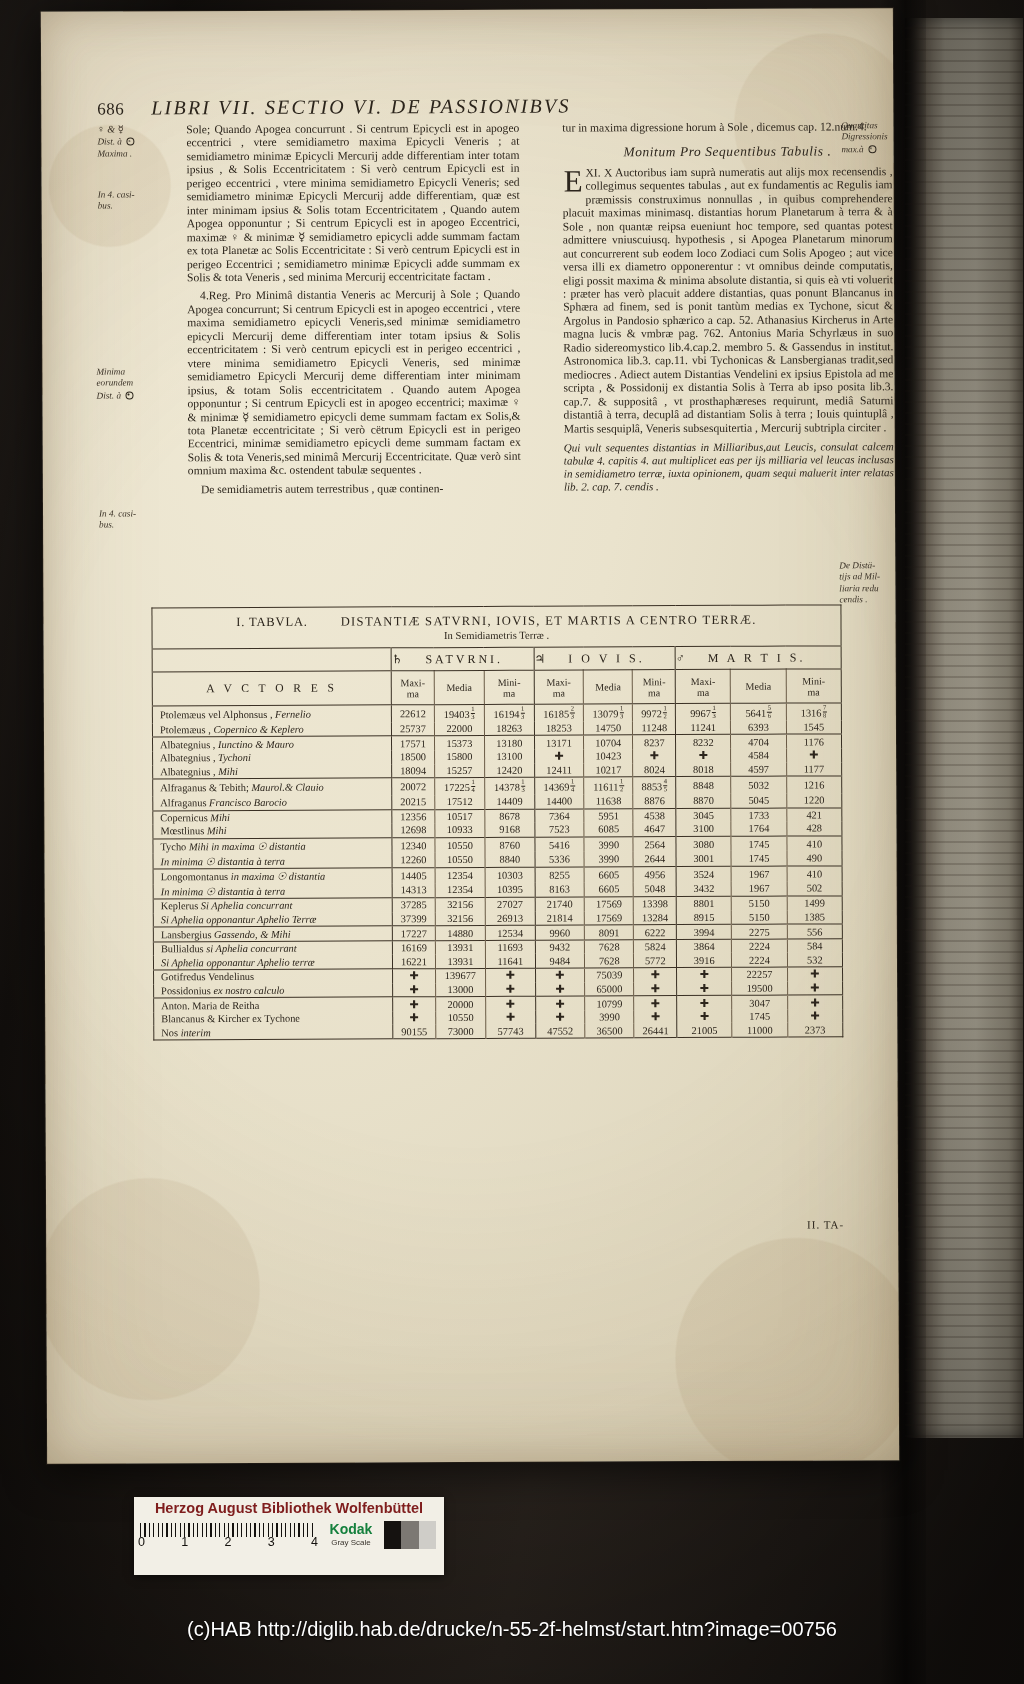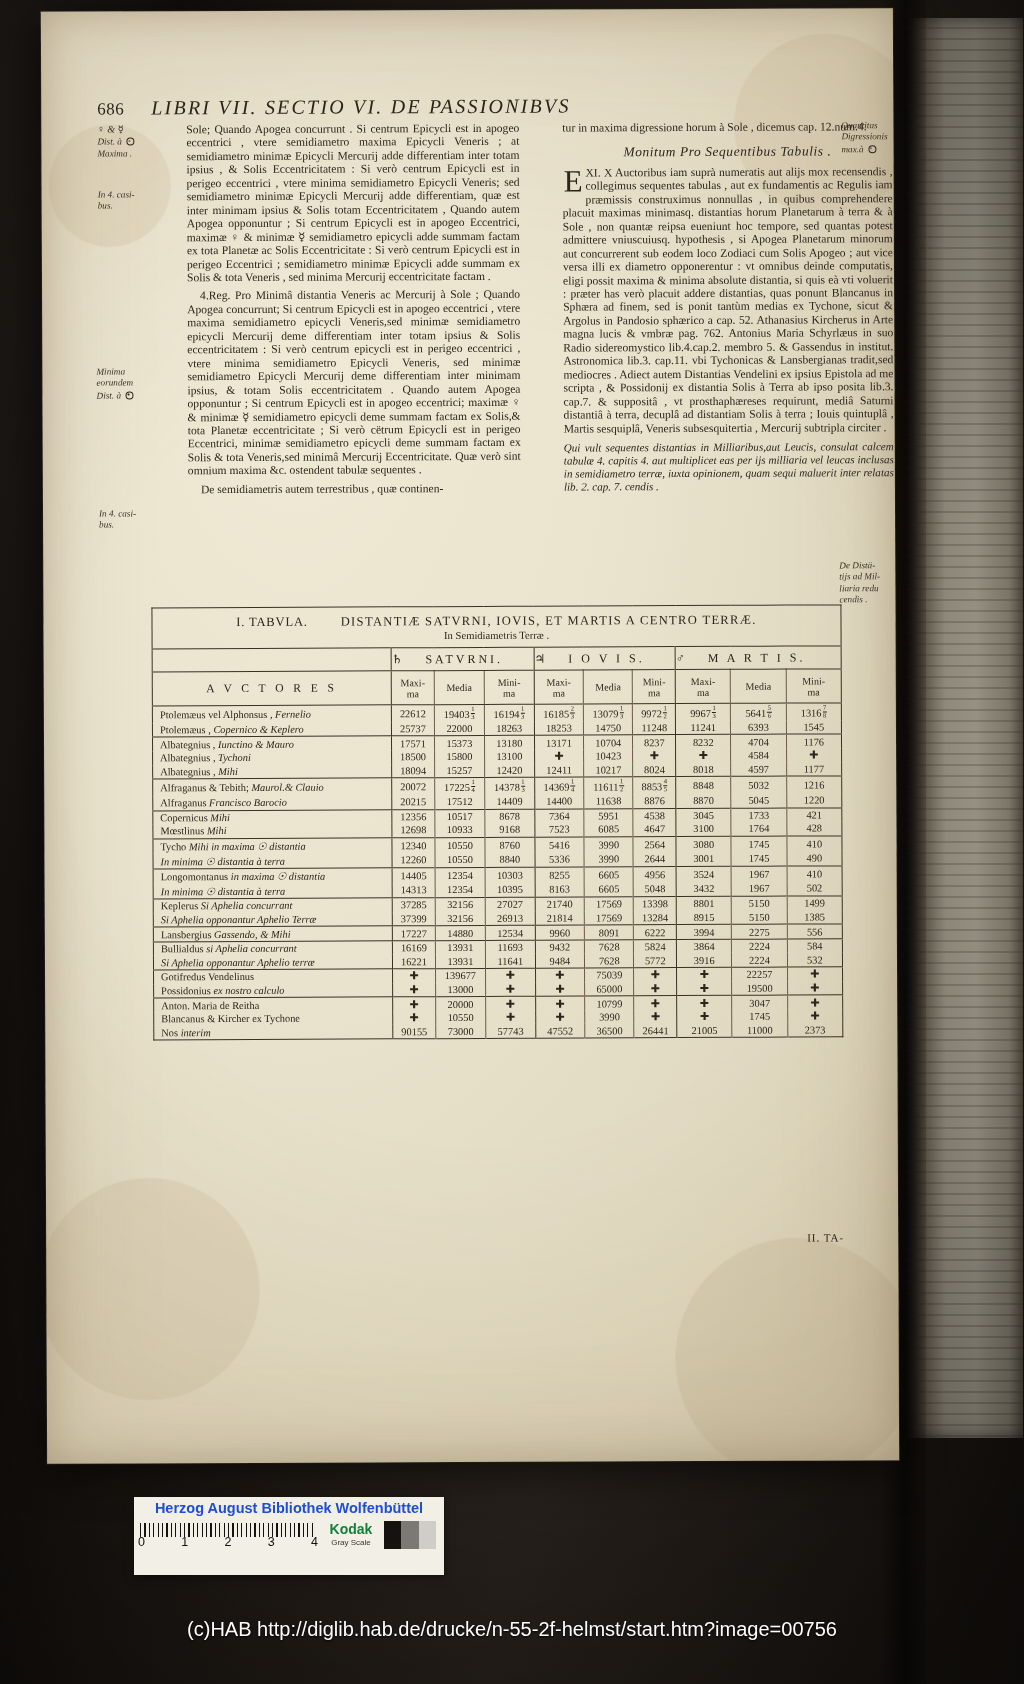--- a/index.html
+++ b/index.html
@@ -86,27 +86,27 @@
   .planethead{text-align:left;font-size:12px;letter-spacing:3px;padding:4px 0 3px 0;}
   .subhead{text-align:center;font-size:10px;line-height:11px;padding:3px 2px 3px 2px;}
   .auct{text-align:center;font-size:11.6px;letter-spacing:3.4px;padding:10px 0;}
   .nm{text-align:left;padding:1.3px 4px 1.3px 7px;font-size:10.4px;white-space:nowrap;}
   .num{text-align:center;padding:1.3px 3px;font-size:10.4px;white-space:nowrap;}
   .grp{border-top:1.4px solid #3a3024;}
   .frac{display:inline-block;font-size:6.6px;line-height:6.6px;text-align:center;
         vertical-align:-1px;margin-left:1px;}
   .frac b{display:block;font-weight:normal;border-bottom:.7px solid #2c251c;padding:0 .5px;}
   .malt{font-size:11px;line-height:11px;}
-  .endnote{position:absolute;right:54px;top:1210px;font-size:11px;letter-spacing:1px;margin-top:13px;}
+  .endnote{position:absolute;right:54px;top:1210px;font-size:11px;letter-spacing:1px;}
 
   
   #colorcard{position:absolute;left:134px;top:1497px;width:310px;height:78px;
      background:#f2efe6;box-shadow:0 2px 8px rgba(0,0,0,.5);}
   #cc-title{position:absolute;left:0;top:3px;width:310px;text-align:center;
-     font-family:"Liberation Sans",sans-serif;font-size:14.5px;font-weight:bold;color:#1d4ed8;}
+     font-family:"Liberation Sans",sans-serif;font-size:14.5px;font-weight:bold;color:#7f1d1d;}
   #cc-ruler{position:absolute;left:6px;top:26px;width:175px;height:22px;}
   #cc-ticks{position:absolute;left:0;top:0;width:175px;height:14px;
      background:repeating-linear-gradient(90deg,#14110e 0 1.2px, rgba(0,0,0,0) 1.2px 4.4px);}
   #cc-nums{position:absolute;left:-2px;top:12px;width:180px;display:flex;
      justify-content:space-between;font-family:"Liberation Sans",sans-serif;font-size:12.5px;color:#14110e;}
   #cc-kodak{position:absolute;left:186px;top:24px;width:62px;text-align:center;
      font-family:"Liberation Sans",sans-serif;font-size:14px;font-weight:bold;color:#15803d;}
   #cc-gray-label{position:absolute;left:186px;top:41px;width:62px;text-align:center;
      font-family:"Liberation Sans",sans-serif;font-size:8px;color:#3a352e;}
   #cc-patches{position:absolute;left:250px;top:24px;width:52px;height:28px;display:flex;}

